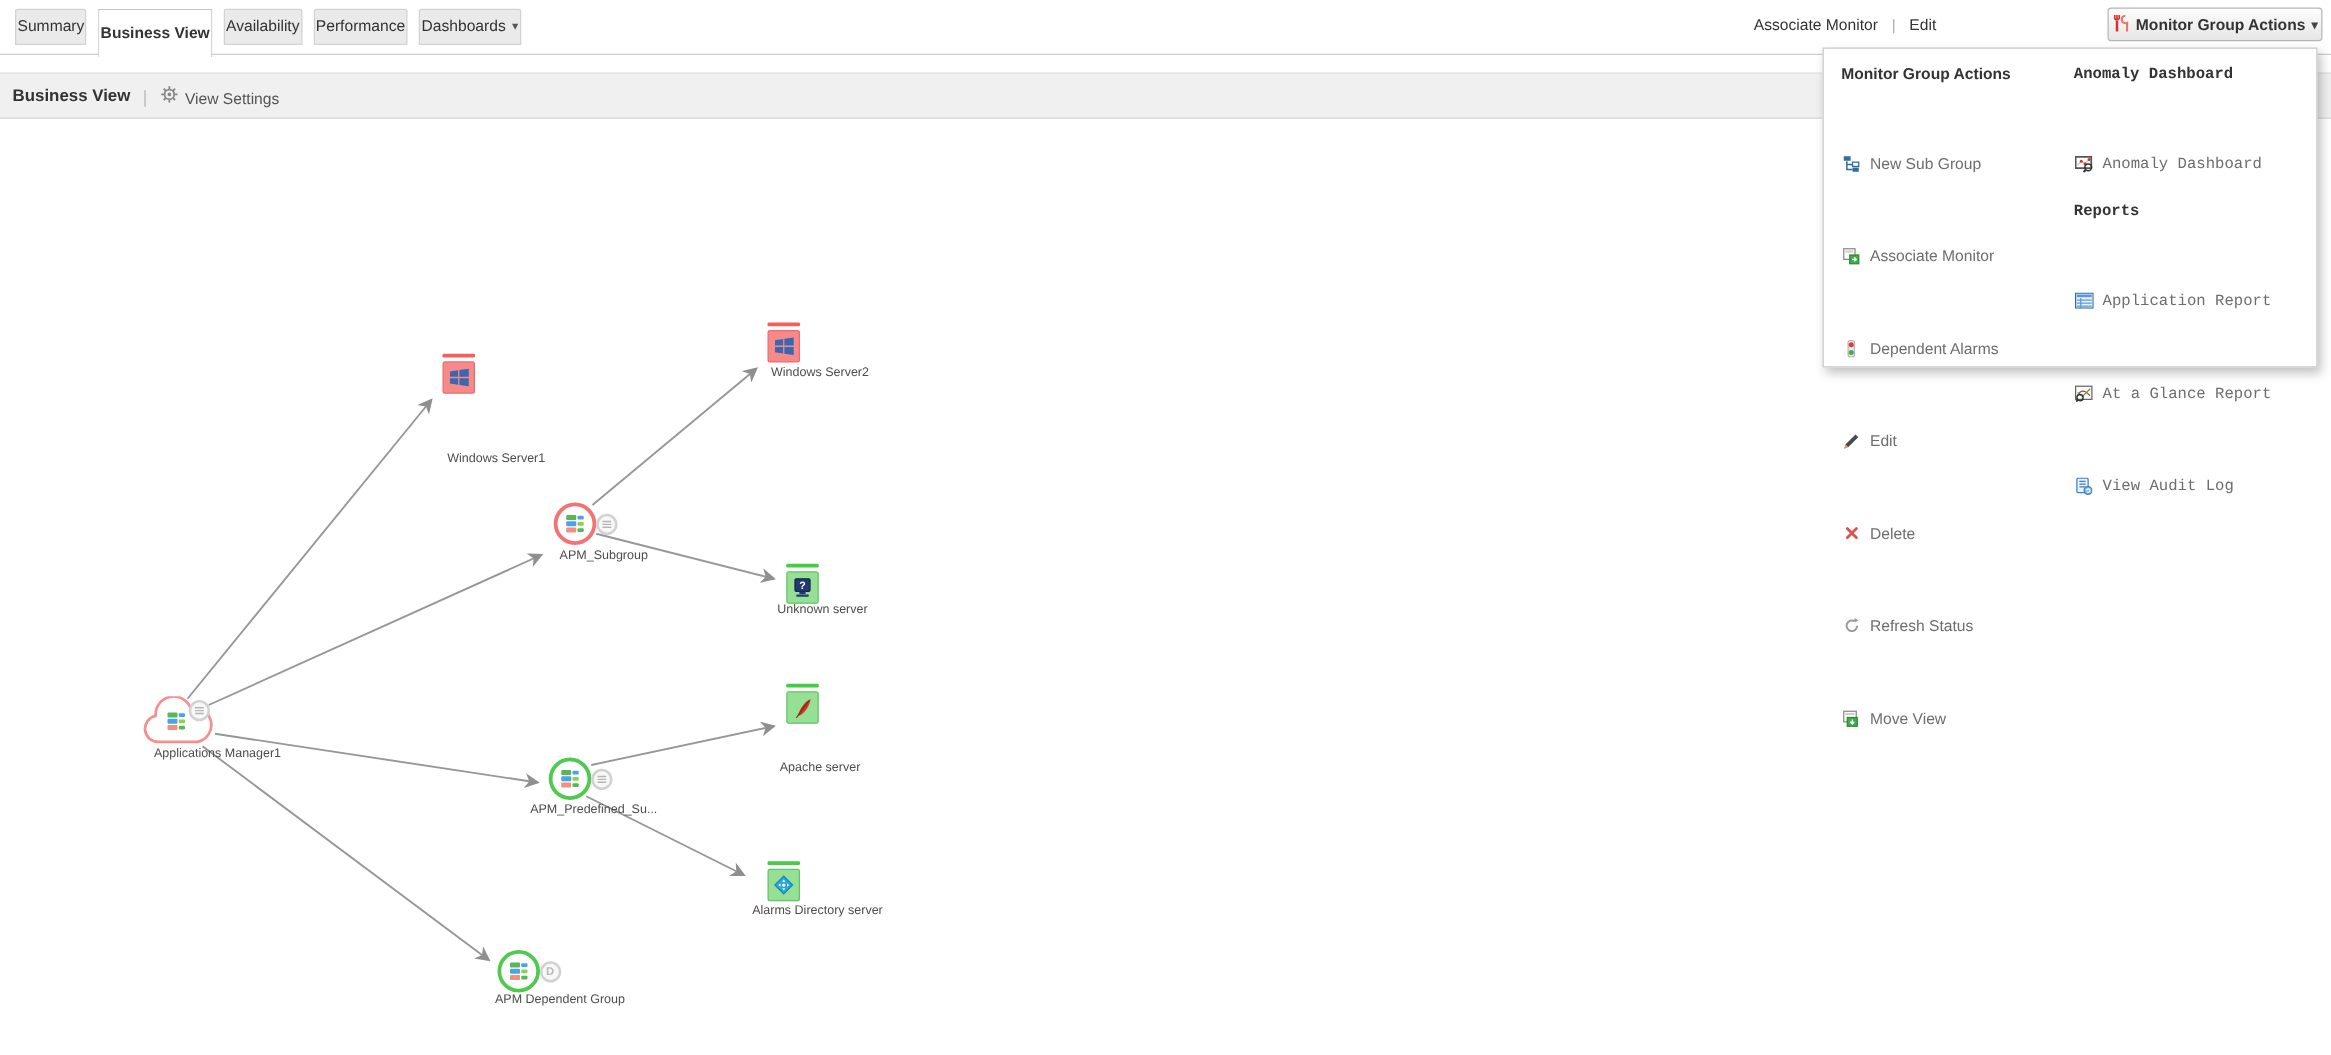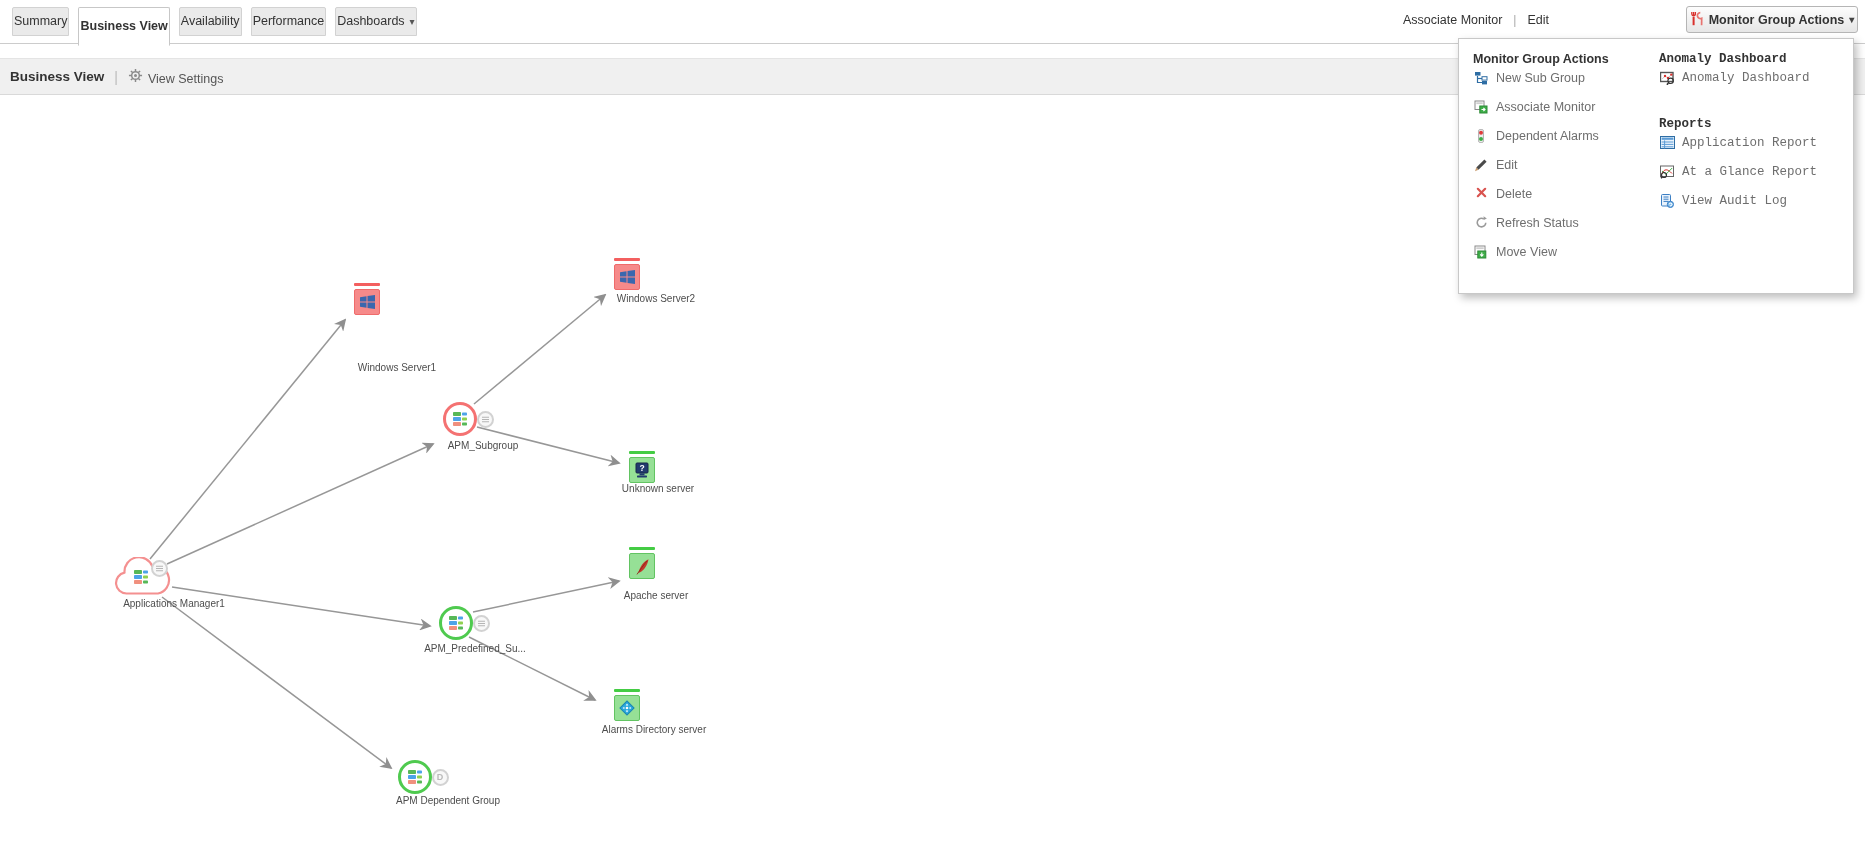--- a/index.html
+++ b/index.html
@@ -43,21 +43,21 @@
   .view-settings span{font-size:12.5px;color:#555;}
   
   .menu-panel{
     position:absolute;left:1458px;top:38px;width:396px;height:256px;background:#fff;
     border:1px solid #c8c8c8;box-shadow:3px 4px 8px rgba(0,0,0,.25);z-index:50;box-sizing:border-box;
   }
   .menu-col{position:absolute;top:8px;}
   .menu-col.left{left:14px;width:178px;}
   .menu-col.right{left:200px;width:185px;font-family:Liberation Mono, monospace;}
   .menu-header{font-size:12.5px;font-weight:bold;color:#333;height:24px;line-height:24px;}
-  .menu-item{height:29px;display:flex;align-items:flex-start;gap:7px;font-size:12.5px;color:#6e6e6e;cursor:pointer;white-space:nowrap;}
+  .menu-item{height:29px;display:flex;align-items:center;gap:7px;font-size:12.5px;color:#6e6e6e;cursor:pointer;white-space:nowrap;margin-top:45px;}
   .menu-item .mi-ic{width:16px;display:flex;justify-content:center;}
   .menu-spacer{height:12px;}
   
   .canvas{position:absolute;left:0;top:96px;width:1865px;height:748px;}
   #edges{position:absolute;left:0;top:0;z-index:1;}
   .node{position:absolute;z-index:2;cursor:pointer;}
   .mon-line{height:3px;border-radius:1px;margin-bottom:3px;}
   .mon-box{width:26px;height:26px;border-radius:2px;display:flex;align-items:center;justify-content:center;box-sizing:border-box;}
   .grp-circle{
     width:34px;height:34px;border-radius:50%;background:#fff;box-sizing:border-box;
@@ -220,21 +220,21 @@
     <div class="nlabel" style="left: 658px; top: 392px;">Unknown server</div>
     <div class="node" style="left: 629px; top: 451px; width: 26px;">
       <div class="mon-line" style="background: rgb(68, 204, 68);"></div>
       <div class="mon-box" style="background: rgb(150, 224, 150); border: 1px solid rgb(98, 196, 98);">
         <svg width="17" height="17" viewBox="0 0 17 17">
           <path d="M4.5 15 C5.5 9 9.5 3.5 14.5 1.2 C13.5 7 10 12.5 6 14.2 Z" fill="#c0392b"></path>
           <path d="M3 16.4 C6 12 10.2 6 13.2 2.8" stroke="#8e2418" fill="none" stroke-width="0.9"></path>
         </svg>
       </div>
     </div>
-    <div class="nlabel" style="left: 656px; top: 499px;">Apache server</div>
+    <div class="nlabel" style="left: 656px; top: 518px;">Apache server</div>
     <div class="node" style="left: 439px; top: 510px;">
       <div class="grp-circle" style="border-color: rgb(79, 202, 79);">
         <svg width="18" height="18" viewBox="0 0 18 18">
           <rect x="2" y="2" width="8" height="4" rx="0.8" fill="#57b857"></rect>
           <rect x="11" y="2.5" width="5" height="3" rx="0.8" fill="#4da3e8"></rect>
           <rect x="2" y="7" width="8" height="4" rx="0.8" fill="#4da3e8"></rect>
           <rect x="11" y="7.5" width="5" height="3" rx="0.8" fill="#8fd14f"></rect>
           <rect x="2" y="12" width="8" height="4" rx="0.8" fill="#f0907e"></rect>
           <rect x="11" y="12.5" width="5" height="3" rx="0.8" fill="#57b857"></rect>
         </svg>

